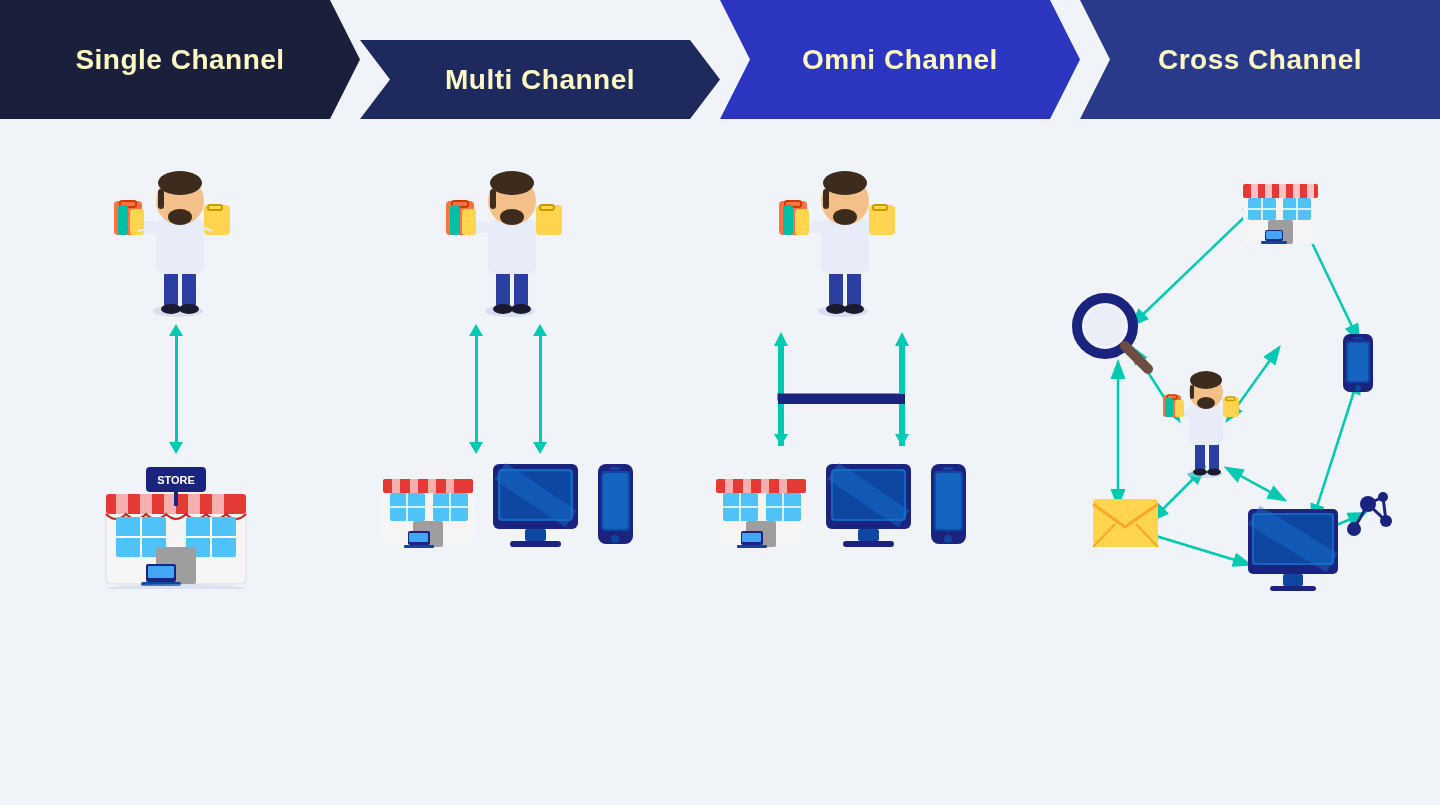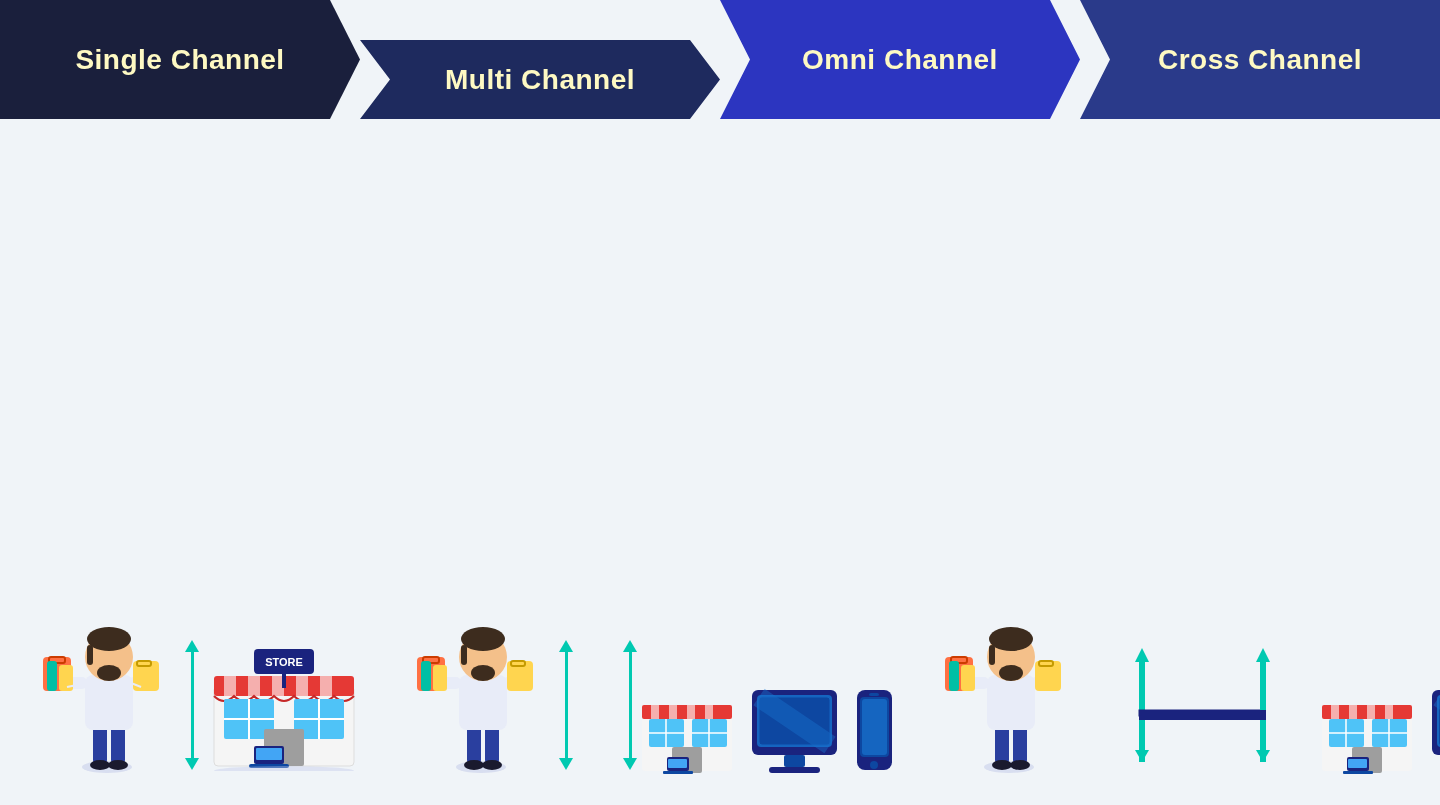--- a/index.html
+++ b/index.html
@@ -52,22 +52,22 @@
     .main-content {
       display: flex;
       width: 100%;
       height: 686px;
       padding: 20px 10px;
     }
 
     .channel-section {
       flex: 1;
       display: flex;
-      flex-direction: row;
-      align-items: flex-end;
+      flex-direction: column;
+      align-items: center;
       padding: 10px 15px;
       position: relative;
     }
 
     
     .illustration-container {
       display: flex;
       align-items: center;
       justify-content: center;
     }

